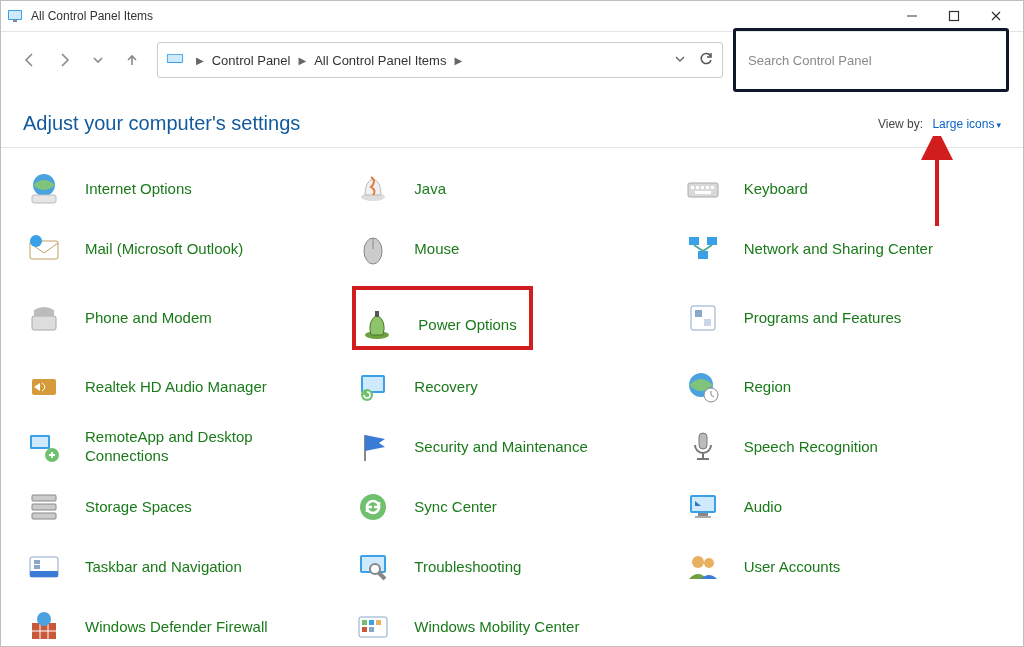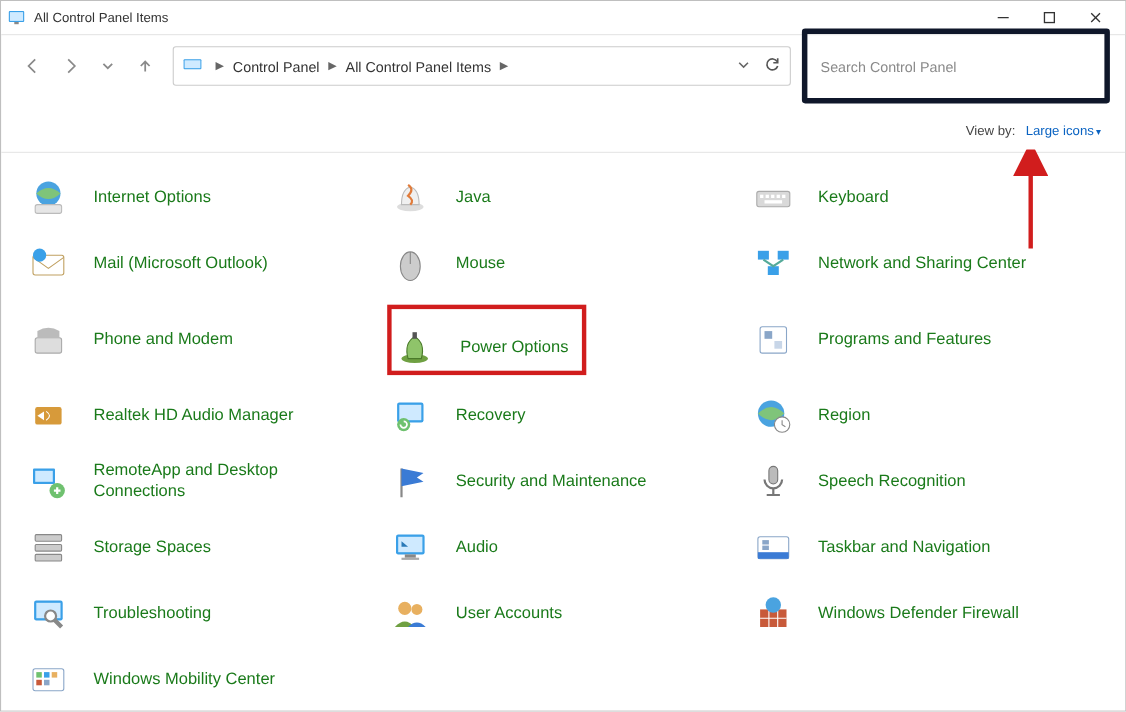--- a/index.html
+++ b/index.html
@@ -16,21 +16,21 @@
   .navrow{height:44px;display:flex;align-items:center;gap:10px;padding:0 14px;margin-top:6px}
   .nav-arrows{display:flex;align-items:center;gap:16px;padding:0 6px}
   .nav-arrow{width:18px;height:18px;display:flex;align-items:center;justify-content:center;color:#777}
   .addr{flex:1;height:34px;border:1px solid #ccc;border-radius:3px;display:flex;align-items:center;padding:0 8px;font-size:13px;color:#333}
   .addr .bc-icon{width:18px;height:14px;margin-right:6px}
   .addr .crumb{margin:0 2px}
   .addr .sep{margin:0 6px;color:#666;font-size:10px}
   .addr-spacer{flex:1}
   .addr .dd{color:#666;margin-right:12px;font-size:11px}
   .addr .refresh{color:#555}
-  .search{width:250px;height:34px;border:5px solid #0f172a;border-radius:3px;display:flex;align-items:center;padding:12px 10px}
+  .search{width:250px;height:34px;border:3px solid #0f172a;border-radius:3px;display:flex;align-items:center;padding:12px 10px}
   .search input{border:none;outline:none;width:100%;font-size:13px;color:#333}
   .search input::placeholder{color:#8a8a8a}
 
   
   .header{display:flex;align-items:center;padding:30px 22px 12px 22px;border-bottom:1px solid #e6e6e6}
   .header h1{margin:0;font-weight:400;font-size:20px;color:#125a9c}
   .header .viewby{margin-left:auto;font-size:12px;color:#444}
   .header .viewby a{color:#0a63c2;text-decoration:none;margin-left:6px}
   .caret{font-size:9px;margin-left:2px;color:#0a63c2}
 
@@ -126,20 +126,21 @@
             <path d="M13 2 L13 6 L9 6" fill="none" stroke="#555" stroke-width="1.5"></path>
           </svg></span>
     </div>
 
     <div class="search">
       <input type="text" placeholder="Search Control Panel" style="">
     </div>
   </div>
 
   <div class="header">
+    <h1>Adjust your computer's settings</h1>
     <div class="viewby">
       <span>View by:</span>
       <a href="#"><span>Large icons</span><span class="caret">▾</span></a>
     </div>
   </div>
 
   <div class="grid">
 
     <div class="item">
       <span class="ic">
@@ -304,20 +305,30 @@
     </div>
     <div class="item">
       <span class="ic">
           <svg viewBox="0 0 36 36">
             <rect x="6" y="6" width="24" height="6" rx="1" fill="#ccc" stroke="#888"></rect>
             <rect x="6" y="15" width="24" height="6" rx="1" fill="#ccc" stroke="#888"></rect>
             <rect x="6" y="24" width="24" height="6" rx="1" fill="#ccc" stroke="#888"></rect>
           </svg>
         </span>
       <span class="lab">Storage Spaces</span>
+    </div>
+    <div class="item">
+      <span class="ic">
+          <svg viewBox="0 0 36 36">
+            <circle cx="18" cy="18" r="13" fill="#6fc16f"></circle>
+            <path d="M12 18 A6 6 0 0 1 24 18 M24 18 A6 6 0 0 1 12 18" fill="none" stroke="#fff" stroke-width="2.5"></path>
+            <path d="M24 13 L24 18 L19 18 M12 23 L12 18 L17 18" fill="none" stroke="#fff" stroke-width="2.5"></path>
+          </svg>
+        </span>
+      <span class="lab">Sync Center</span>
     </div>
 
     <div class="item">
       <span class="ic">
           <svg viewBox="0 0 36 36">
             <rect x="5" y="6" width="26" height="18" rx="2" fill="#3aa0e8"></rect>
             <rect x="7" y="8" width="22" height="14" fill="#cfeaff"></rect>
             <path d="M10 12 L16 17 L10 17 Z" fill="#2a7ab8"></path>
             <rect x="13" y="24" width="10" height="3" fill="#888"></rect>
             <rect x="10" y="27" width="16" height="2" fill="#aaa"></rect>

